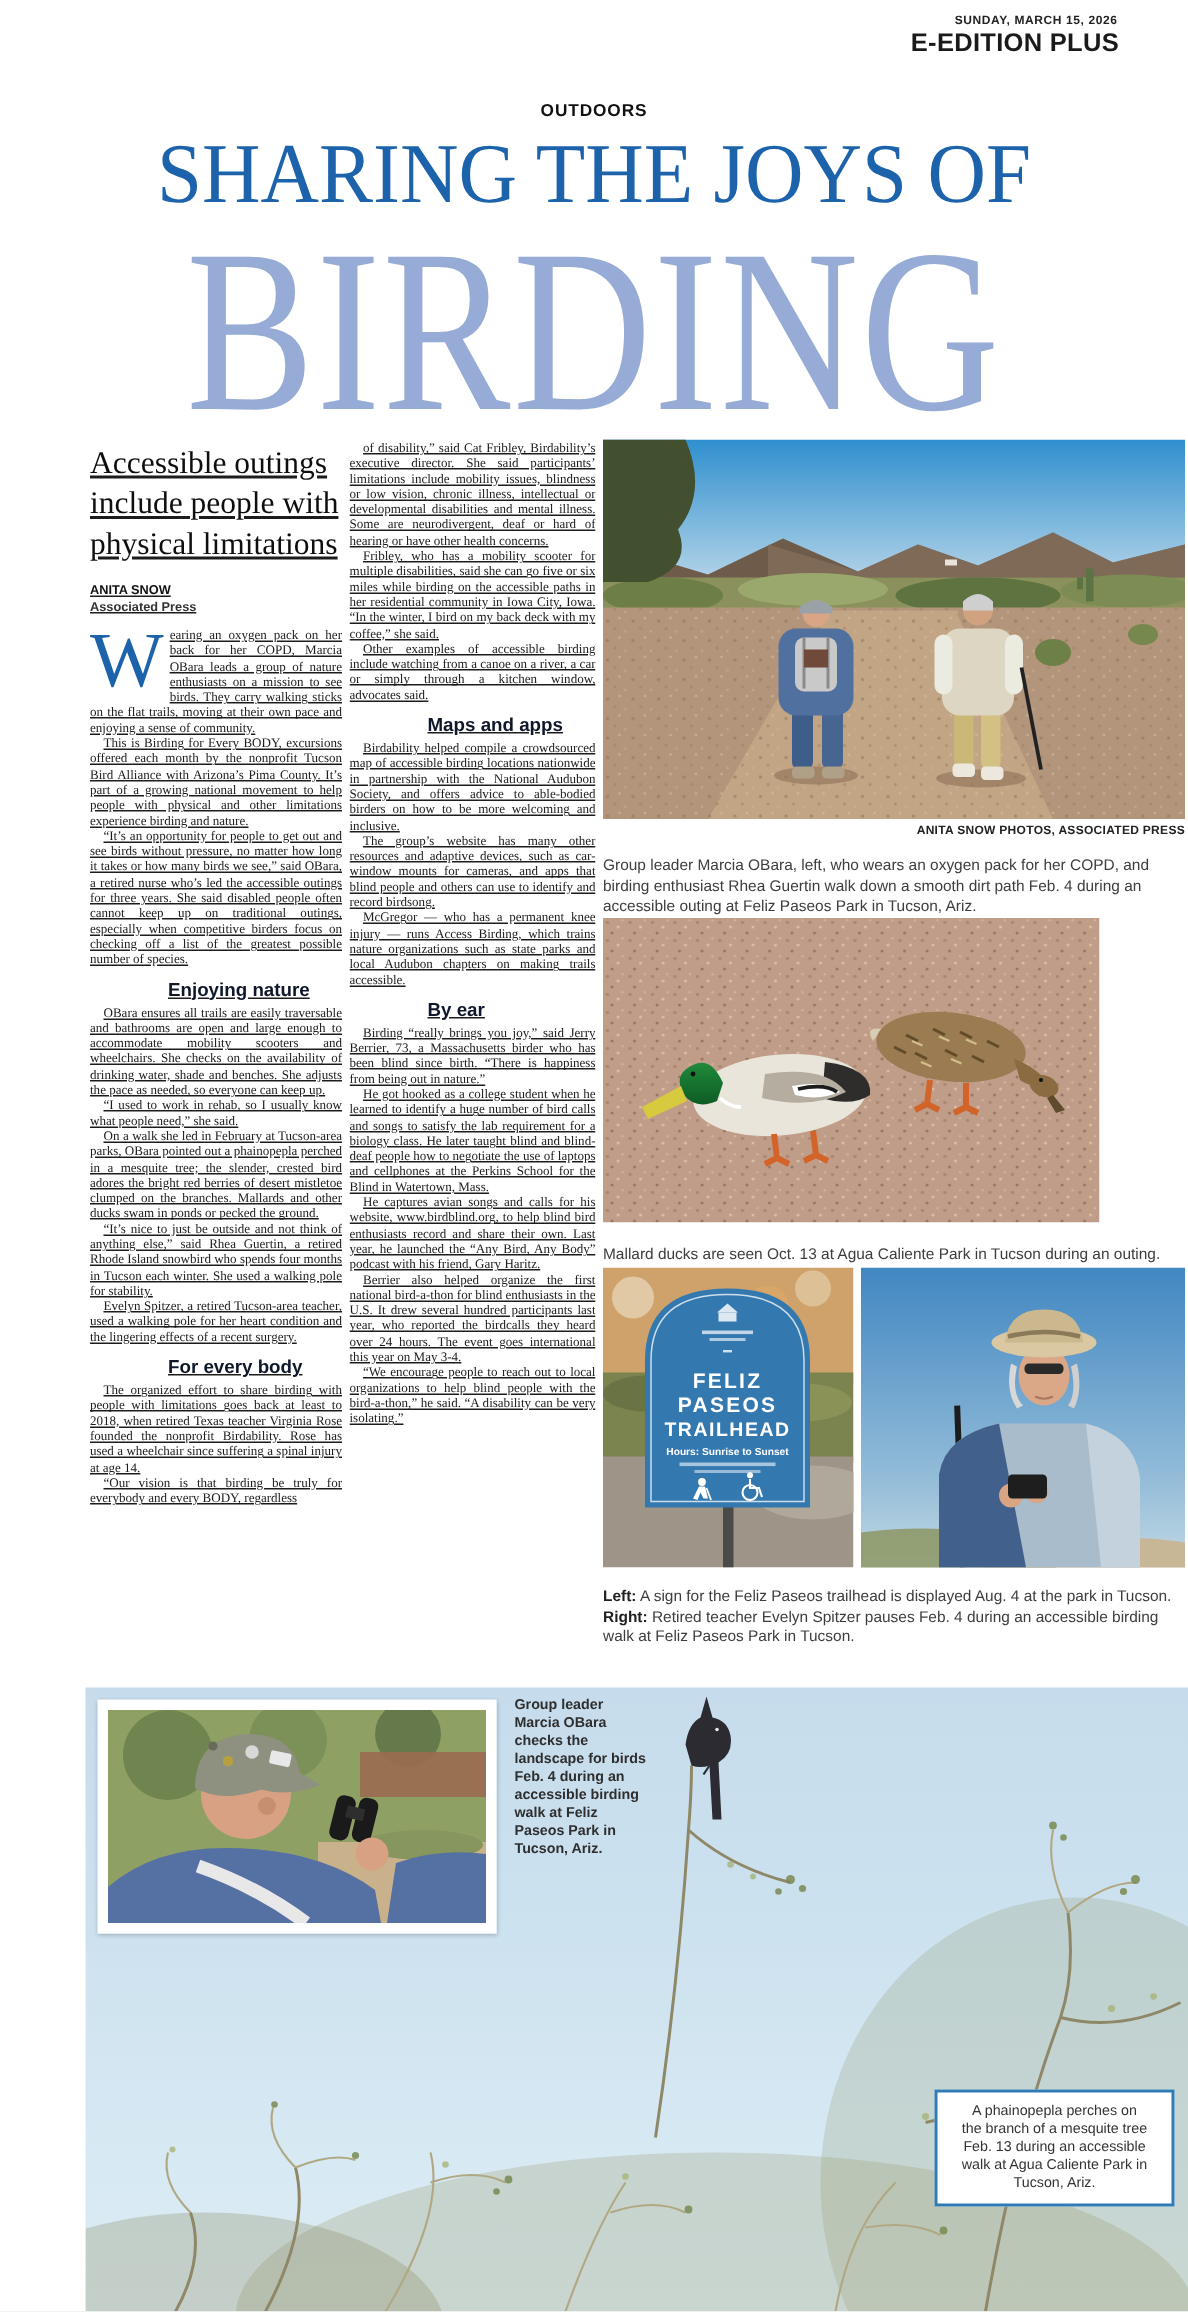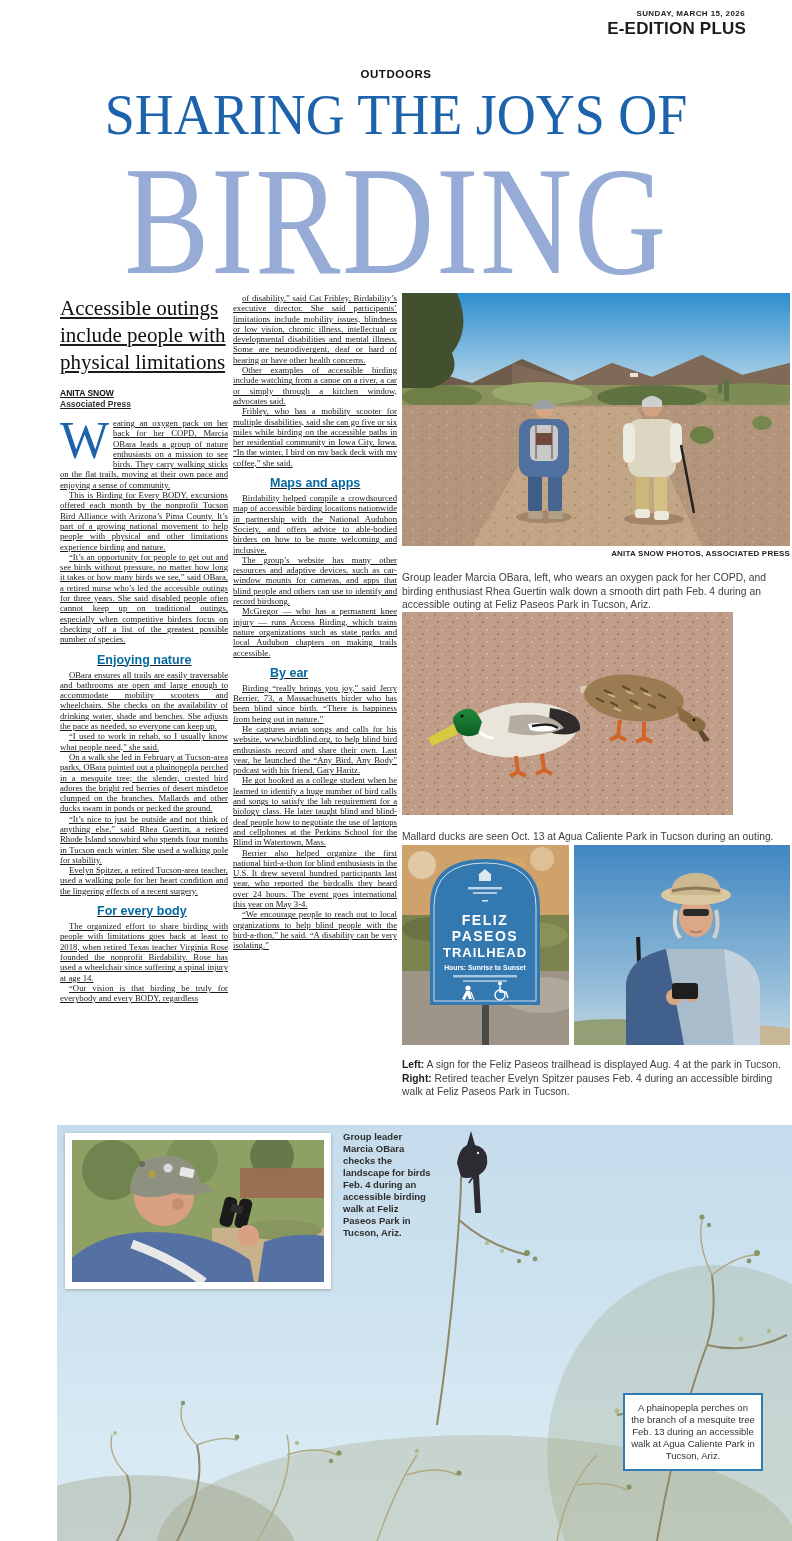--- a/index.html
+++ b/index.html
@@ -21,42 +21,42 @@
   
   .col{font-size:8.7px;line-height:10.3px;text-decoration:underline;}
   .col1{left:60px;top:295px;width:168px;height:815px;overflow:hidden;}
   .col2{left:233px;top:293px;width:164px;height:815px;overflow:hidden;}
   .subhead{font:21px/27px "Liberation Serif",serif;color:#0e0e0e;margin:0 0 12px;}
   .byline-name{font:bold 8.5px/11px "Liberation Sans",sans-serif;color:#111;}
   .byline-org{font:bold 8.5px/11px "Liberation Sans",sans-serif;color:#333;margin-bottom:8px;}
   .para{margin:0;text-indent:9px;text-align:justify;}
   .para.first{text-indent:0;}
   .dropcap{float:left;font-size:52px;line-height:40px;padding:3px 4px 0 0;color:var(--title-blue);}
-  .sec-head{font:bold 12.5px/14px "Liberation Sans",sans-serif;color:#0369a1;margin:8px 0 3px;padding-left:37px;}
+  .sec-head{font:bold 12.5px/14px "Liberation Sans",sans-serif;color:#0f172a;margin:8px 15px 3px;padding-left:37px;}
 
   
   .photo{display:block;}
   .photo-walk{left:402px;top:293px;}
   .credit{left:402px;top:549px;width:388px;text-align:right;font:bold 8px/9px "Liberation Sans",sans-serif;color:#222;letter-spacing:.2px;}
   .caption{font:10.3px/13.5px "Liberation Sans",sans-serif;color:#3d3d3d;}
   .cap-walk{left:402px;top:561px;width:388px;}
   .photo-ducks{left:402px;top:612px;}
   .cap-ducks{left:402px;top:820px;width:388px;}
   .photo-sign{left:402px;top:845px;}
   .photo-evelyn{left:574px;top:845px;}
   .cap-pair{left:402px;top:1048px;width:390px;}
   .cap-pair b{color:#1f1f1f;margin-top:43px;}
 
   
   .bottom-photo{left:57px;top:1125px;width:735px;height:416px;overflow:hidden;
      background:linear-gradient(180deg,#c6dcec 0%,#cde2ef 40%,#d7e9f3 75%,#dcecf4 100%);}
   .inset{left:8px;top:8px;width:252px;height:142px;border:7px solid #ffffff;box-shadow:0 1px 3px rgba(0,0,0,.25);}
   .overlay-cap{left:286px;top:6px;width:88px;font:bold 9.5px/12px "Liberation Sans",sans-serif;color:#2e2e2e;}
   .box-cap{left:566px;top:268px;width:124px;background:#ffffff;border:2px solid var(--box-border);
-           padding:7px 6px;text-align:center;font:9.5px/12px "Liberation Sans",sans-serif;color:#333;}
+           padding:7px 16px;text-align:center;font:9.5px/12px "Liberation Sans",sans-serif;color:#333;}
   svg text{font-family:"Liberation Sans",sans-serif;}
 </style>
 </head>
 <body>
 
 <div id="page">
 
   <div class="abs header-date">SUNDAY, MARCH 15, 2026</div>
   <div class="abs edition">E-EDITION PLUS</div>
 
@@ -80,30 +80,30 @@
         <p class="para">Evelyn Spitzer, a retired Tucson-area teacher, used a walking pole for her heart condition and the lingering effects of a recent surgery.</p>
         <h4 class="sec-head">For every body</h4>
         <p class="para">The organized effort to share birding with people with limitations goes back at least to 2018, when retired Texas teacher Virginia Rose founded the nonprofit Birdability. Rose has used a wheelchair since suffering a spinal injury at age 14.</p>
         <p class="para">“Our vision is that birding be truly for everybody and every BODY, regardless</p>
       </div>
   </div>
 
   <div class="abs col col2">
     <div>
         <p class="para">of disability,” said Cat Fribley, Birdability’s executive director. She said participants’ limitations include mobility issues, blindness or low vision, chronic illness, intellectual or developmental disabilities and mental illness. Some are neurodivergent, deaf or hard of hearing or have other health concerns.</p>
+        <p class="para">Fribley, who has a mobility scooter for multiple disabilities, said she can go five or six miles while birding on the accessible paths in her residential community in Iowa City, Iowa. “In the winter, I bird on my back deck with my coffee,” she said.</p>
         <p class="para">Other examples of accessible birding include watching from a canoe on a river, a car or simply through a kitchen window, advocates said.</p>
-        <p class="para">Fribley, who has a mobility scooter for multiple disabilities, said she can go five or six miles while birding on the accessible paths in her residential community in Iowa City, Iowa. “In the winter, I bird on my back deck with my coffee,” she said.</p>
         <h4 class="sec-head">Maps and apps</h4>
         <p class="para">Birdability helped compile a crowdsourced map of accessible birding locations nationwide in partnership with the National Audubon Society, and offers advice to able-bodied birders on how to be more welcoming and inclusive.</p>
         <p class="para">The group’s website has many other resources and adaptive devices, such as car-window mounts for cameras, and apps that blind people and others can use to identify and record birdsong.</p>
         <p class="para">McGregor — who has a permanent knee injury — runs Access Birding, which trains nature organizations such as state parks and local Audubon chapters on making trails accessible.</p>
         <h4 class="sec-head">By ear</h4>
         <p class="para">Birding “really brings you joy,” said Jerry Berrier, 73, a Massachusetts birder who has been blind since birth. “There is happiness from being out in nature.”</p>
+        <p class="para">He got hooked as a college student when he learned to identify a huge number of bird calls and songs to satisfy the lab requirement for a biology class. He later taught blind and blind-deaf people how to negotiate the use of laptops and cellphones at the Perkins School for the Blind in Watertown, Mass.</p>
         <p class="para">He captures avian songs and calls for his website, www.birdblind.org, to help blind bird enthusiasts record and share their own. Last year, he launched the “Any Bird, Any Body” podcast with his friend, Gary Haritz.</p>
-        <p class="para">He got hooked as a college student when he learned to identify a huge number of bird calls and songs to satisfy the lab requirement for a biology class. He later taught blind and blind-deaf people how to negotiate the use of laptops and cellphones at the Perkins School for the Blind in Watertown, Mass.</p>
         <p class="para">Berrier also helped organize the first national bird-a-thon for blind enthusiasts in the U.S. It drew several hundred participants last year, who reported the birdcalls they heard over 24 hours. The event goes international this year on May 3-4.</p>
         <p class="para">“We encourage people to reach out to local organizations to help blind people with the bird-a-thon,” he said. “A disability can be very isolating.”</p>
       </div>
   </div>
 
   <svg class="abs photo photo-walk" width="388" height="253" viewBox="0 0 388 253">
     <defs>
       <linearGradient id="sky1" x1="0" y1="0" x2="0" y2="1">
         <stop offset="0" stop-color="#2f8fce"></stop>
           <stop offset="1" stop-color="#bcd8ea"></stop>

